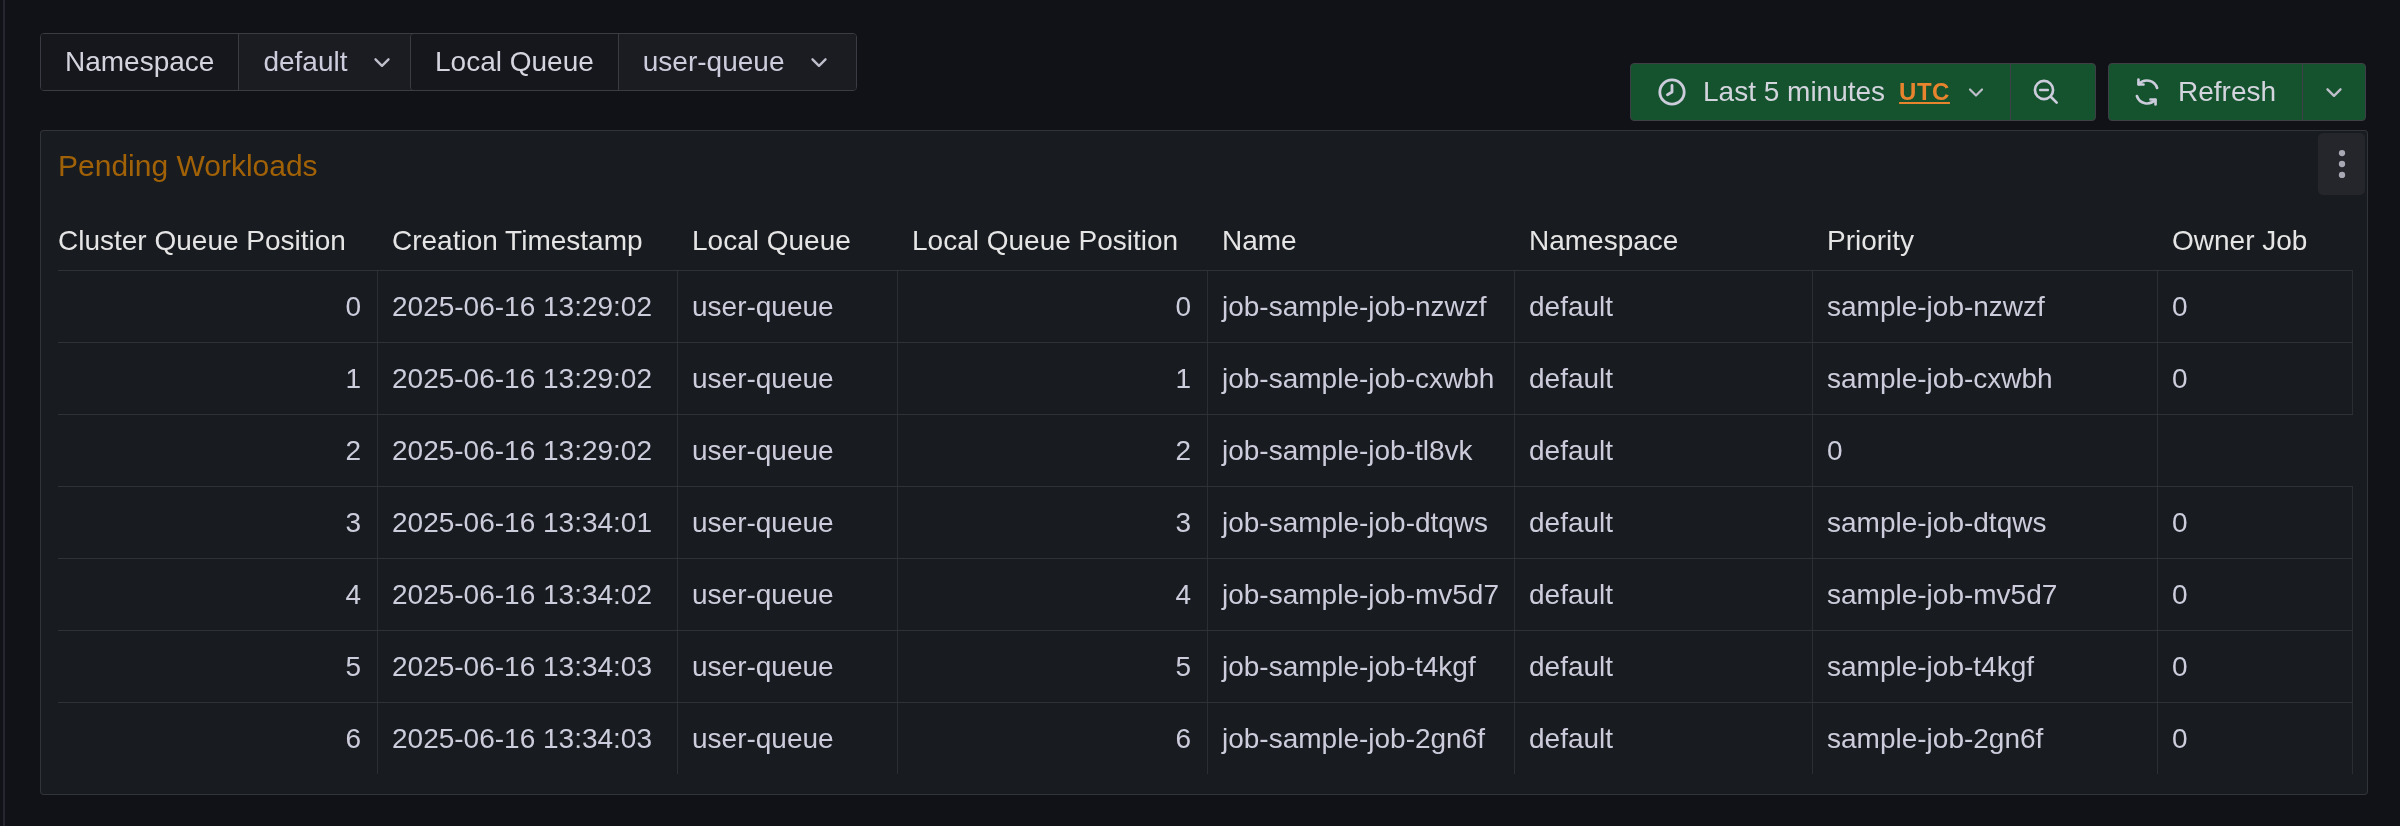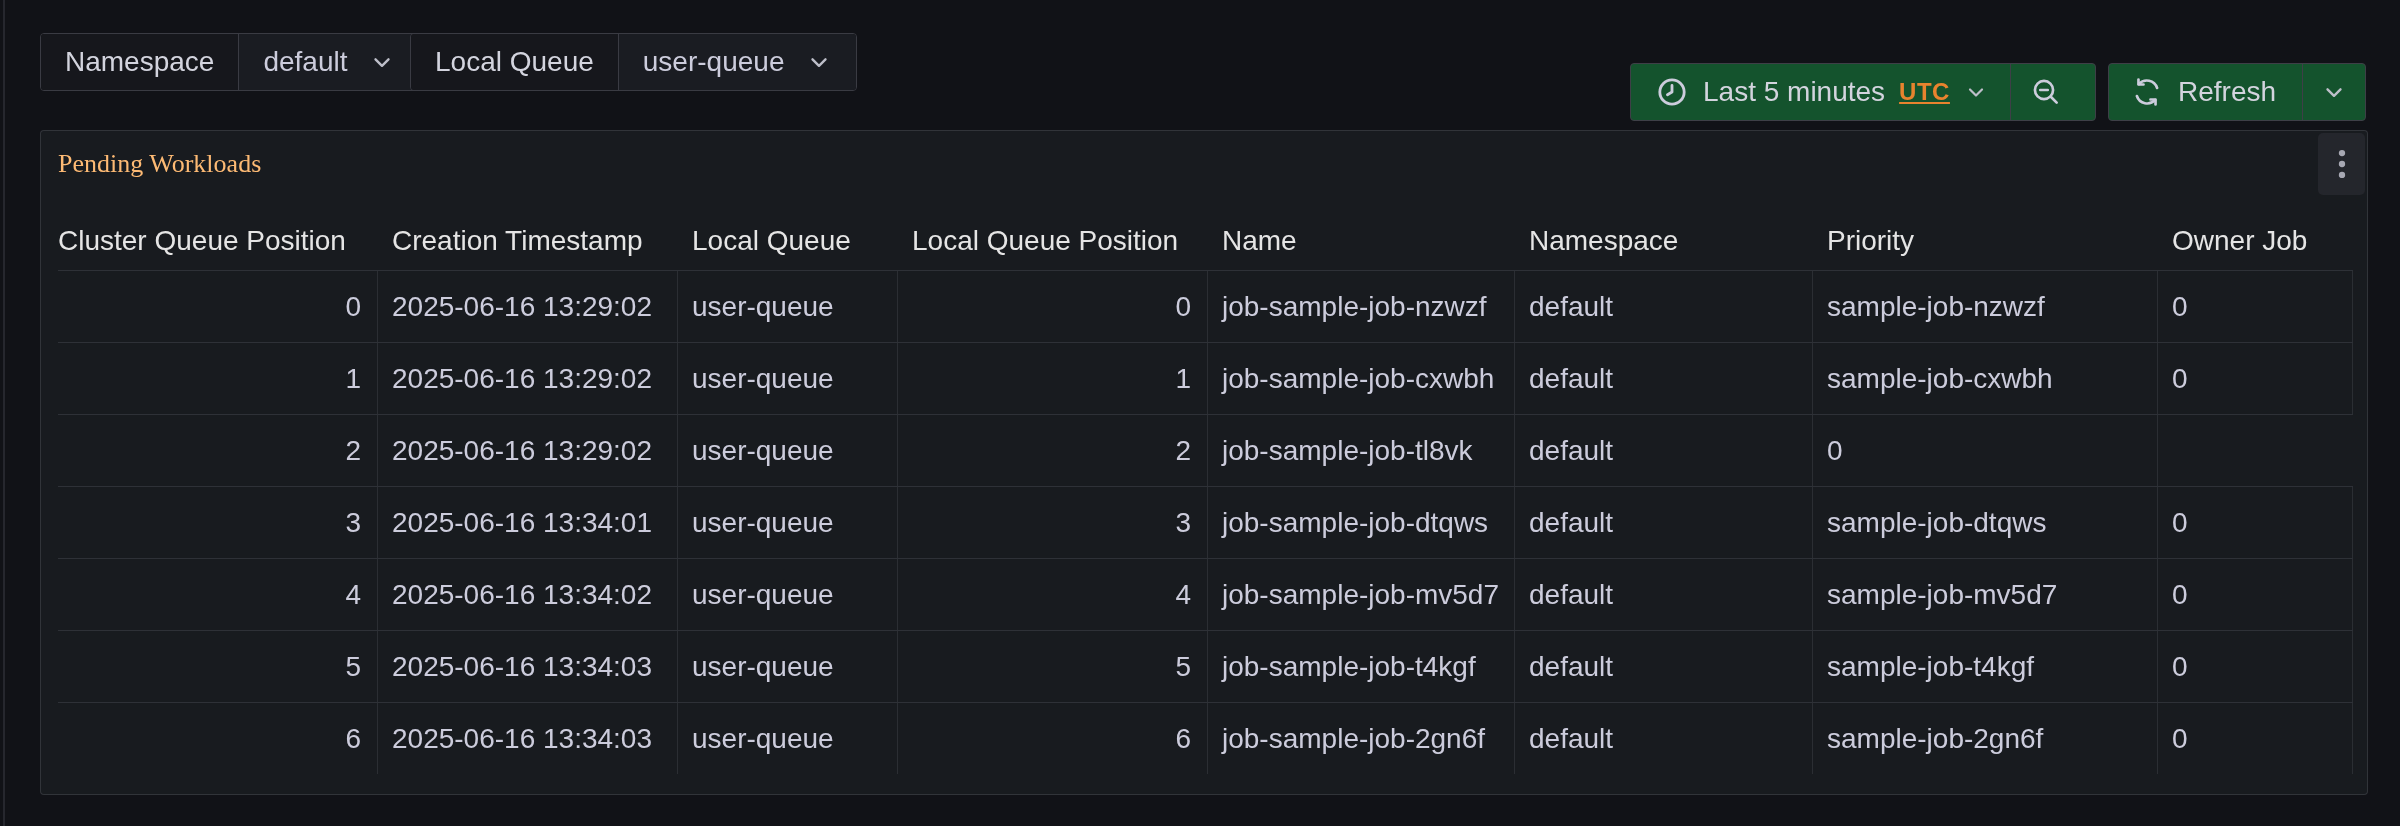--- a/index.html
+++ b/index.html
@@ -38,22 +38,22 @@
   .zoom-seg { width:72px; justify-content:center; }
   .refresh-main { padding:0 26px 0 22px; gap:15px; font-size:28px; font-weight:500; color:#d3d4de; }
   .chev-seg { width:64px; justify-content:center; }
 
   
   .panel {
     position:absolute; left:40px; top:130px; width:2328px; height:665px;
     background:#181b1f; border:1px solid rgba(204,204,220,0.14); border-radius:4px;
   }
   .panel-title {
-    position:absolute; left:17px; top:18px; font-size:26px; font-weight:500;
-    color:#fdba74; cursor:pointer;font-family:Liberation Serif, serif;
+    position:absolute; left:17px; top:18px; font-size:30px; font-weight:500;
+    color:#a16207; cursor:pointer;
   }
   .panel-menu {
     position:absolute; right:2px; top:2px; width:47px; height:62px;
     background:#24262c; border-radius:5px; display:flex; align-items:center; justify-content:center;
     cursor:pointer;
   }
 
   
   .table { position:absolute; left:17px; top:80px; width:2295px; }
   .t-header, .t-row {

